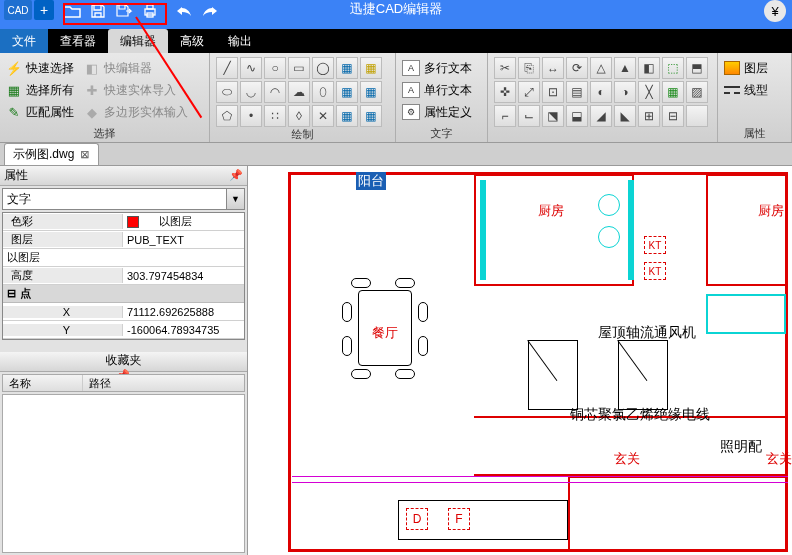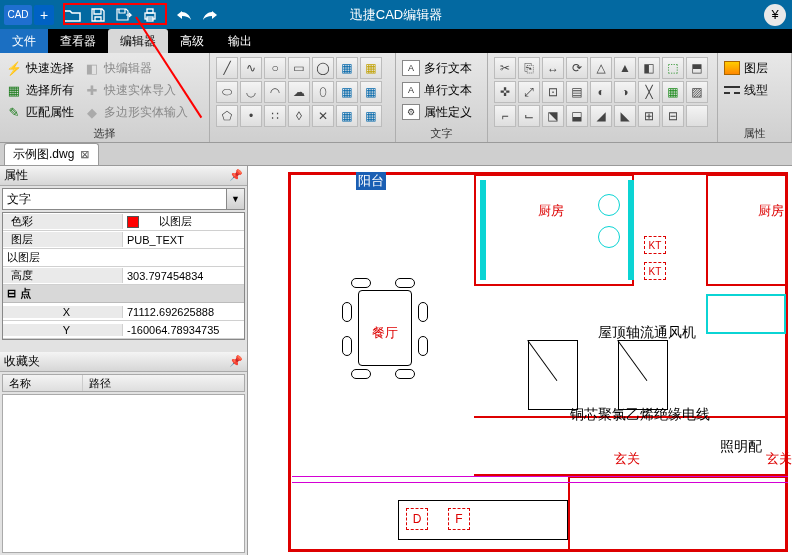--- a/index.html
+++ b/index.html
@@ -1,19 +1,19 @@
 <!DOCTYPE html>
 <html><head>
 <meta charset="utf-8">
 <style>
 * { box-sizing: border-box; margin: 0; padding: 0; font-family: "Microsoft YaHei", SimSun, sans-serif; }
 body { width: 792px; height: 555px; overflow: hidden; background: #cfcfcf; position: relative; }
 
 
-.titlebar { height: 29px; background: #0369a1; display: flex; align-items: center; color: #fff; font-size: 13px; position: relative; }
+.titlebar { height: 29px; background: #3b82f6; display: flex; color: #fff; font-size: 13px; position: relative; }
 .titlebar .logo { width: 28px; height: 20px; margin-left: 4px; background: #1f6fd0; color: #fff; font-size: 10px; display: flex; align-items: center; justify-content: center; border-radius: 2px; }
 .titlebar .plus { width: 20px; height: 20px; margin-left: 2px; background: #0062c4; color: #fff; font-size: 14px; display: flex; align-items: center; justify-content: center; border-radius: 2px; }
 .titlebar .qat { display: flex; gap: 2px; margin-left: 6px; }
 .titlebar .qat .qbtn { width: 24px; height: 22px; display: flex; align-items: center; justify-content: center; color: #fff; }
 .titlebar .title { position: absolute; left: 50%; transform: translateX(-50%); }
 .titlebar .rmb { position: absolute; right: 6px; width: 22px; height: 22px; border-radius: 50%; background: #e8e8e8; color: #000; font-size: 13px; display: flex; align-items: center; justify-content: center; }
 
 .hilite { position: absolute; left: 63px; top: 3px; width: 104px; height: 22px; border: 2px solid #ff0000; z-index: 20; pointer-events: none; }
 .arrow-line { position: absolute; left: 136px; top: 16px; width: 120px; height: 2px; background: #ff0000; transform-origin: left center; transform: rotate(57deg); z-index: 19; pointer-events: none; }
 
@@ -49,21 +49,21 @@
 .panel-hd .pin { font-size: 11px; color: #555; }
 .combo { height: 22px; display: flex; margin: 2px; }
 .combo .cval { flex: 1; background: #fff; border: 1px solid #888; padding: 0 4px; font-size: 12px; display: flex; align-items: center; }
 .combo .carrow { width: 18px; background: linear-gradient(#f0f0f0,#d0d0d0); border: 1px solid #888; border-left: none; display: flex; align-items: center; justify-content: center; font-size: 9px; }
 .propgrid { background: #fff; border: 1px solid #888; margin: 0 2px; font-size: 11px; }
 .propgrid .prow { display: flex; border-bottom: 1px solid #d0d0d0; height: 18px; align-items: center; }
 .propgrid .prow .pk { width: 120px; padding-left: 8px; background: #eaeaea; border-right: 1px solid #d0d0d0; }
 .propgrid .prow .pv { flex: 1; padding-left: 4px; display: flex; align-items: center; gap: 20px; }
 .propgrid .phead { background: #d8d8d8; font-weight: bold; padding-left: 4px; height: 18px; display: flex; align-items: center; border-bottom: 1px solid #bbb; }
 .swatch { width: 12px; height: 12px; background: #ff0000; border: 1px solid #555; display: inline-block; }
-.fav-hd { margin-top: 12px; }
+.fav-hd { margin-top: 12px; flex-direction: column; }
 .fav-cols { display: flex; height: 18px; background: linear-gradient(#f4f4f4,#dedede); border: 1px solid #aaa; margin: 2px; font-size: 11px; }
 .fav-cols div { padding: 0 6px; display: flex; align-items: center; }
 .fav-cols .c1 { width: 80px; border-right: 1px solid #ccc; }
 .fav-body { flex: 1; background: #fff; border: 1px solid #aaa; margin: 0 2px 2px 2px; }
 
 
 .canvas { flex: 1; background: #fff; position: relative; overflow: hidden; }
 .canvas .room-label { position: absolute; font-size: 13px; color: #d00; text-align: right; }
 .canvas .room-label.sel { background: #1a5fb4; color: #fff; padding: 0 2px; }
 .wall-red { position: absolute; border: 2px solid #d00; }
@@ -190,20 +190,21 @@
           <div class="gic" style="color:#06a">▦</div>
         <div class="gic">⬠</div>
           <div class="gic">•</div>
           <div class="gic">∷</div>
           <div class="gic">◊</div>
           <div class="gic">✕</div>
           <div class="gic" style="color:#06a">▦</div>
           <div class="gic" style="color:#06a">▦</div>
       </div>
     </div>
+    <div class="lbl">绘制</div>
   </div>
 
   <div class="ribgroup text-tools" style="width:92px">
     <div class="body">
       <div class="trow">
           <span class="tic">A</span>
           <span>多行文本</span>
         </div>
       <div class="trow">
           <span class="tic">A</span>

